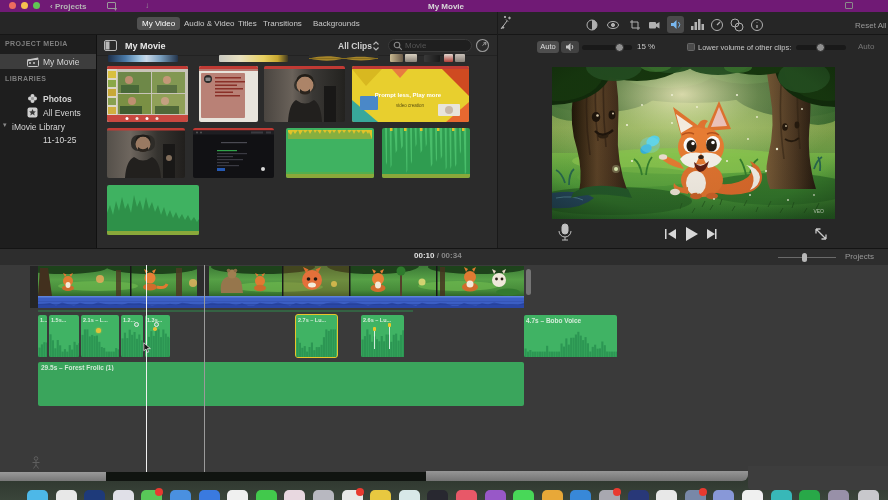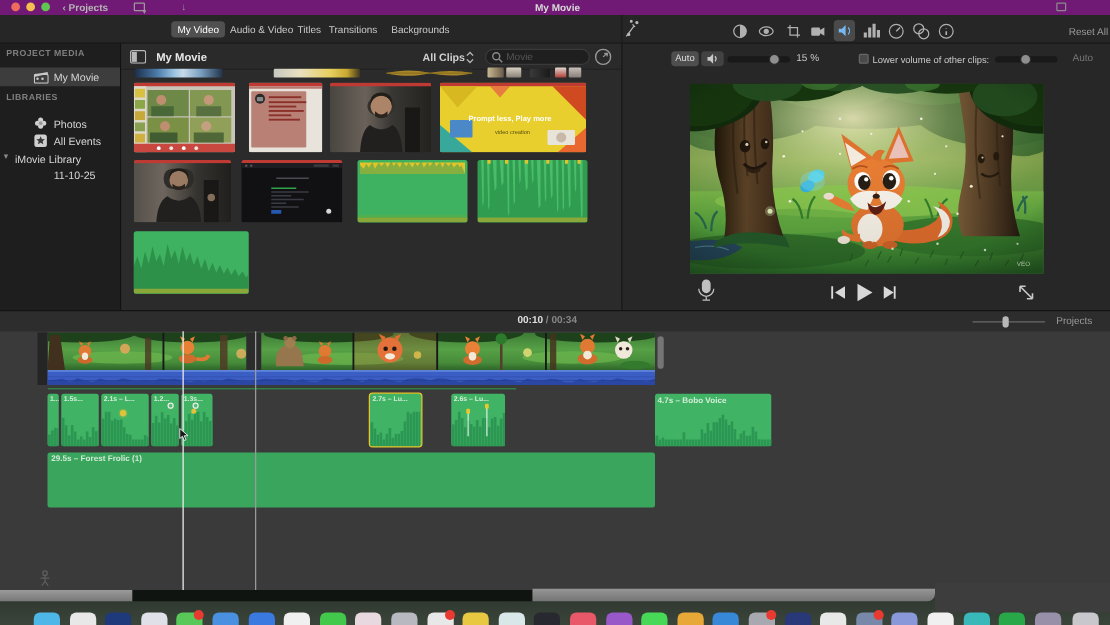--- a/index.html
+++ b/index.html
@@ -59,21 +59,21 @@
 <div class="abs sbhead" style="left:5px;top:75px;">LIBRARIES</div>
 <svg class="abs" style="left:27px;top:93px;" width="11" height="11">
     <g fill="#d0d0d0">
       <circle cx="5.5" cy="3" r="2"></circle>
       <circle cx="5.5" cy="8" r="2"></circle>
       <circle cx="3" cy="5.5" r="2"></circle>
       <circle cx="8" cy="5.5" r="2"></circle>
       <circle cx="5.5" cy="5.5" r="1.5" fill="#9a9a9a"></circle>
     </g>
   </svg>
-<div class="abs sbitem" style="left:43px;top:94px;">Photos</div>
+<div class="abs sbitem" style="left:43px;top:94px;font-weight:bold;">Photos</div>
 <svg class="abs" style="left:27px;top:107px;" width="11" height="11">
     <rect x="0.5" y="0.5" width="10" height="10" rx="2" fill="#cfcfcf"></rect>
     <path d="M5.5,2 l1,2.2 2.4,0.2 -1.8,1.6 0.6,2.4 -2.2,-1.3 -2.2,1.3 0.6,-2.4 -1.8,-1.6 2.4,-0.2 Z" fill="#3a3a3a"></path>
   </svg>
 <div class="abs sbitem" style="left:43px;top:108px;">All Events</div>
 <div class="abs sbitem" style="left:12px;top:122px;">iMovie Library</div>
 <div class="abs sbitem" style="left:3px;top:121px;color:#8a8a8a;font-size:7px;">▾</div>
 <div class="abs sbitem" style="left:43px;top:135px;">11-10-25</div>
 
 <div class="abs" id="mediapanel"></div>

